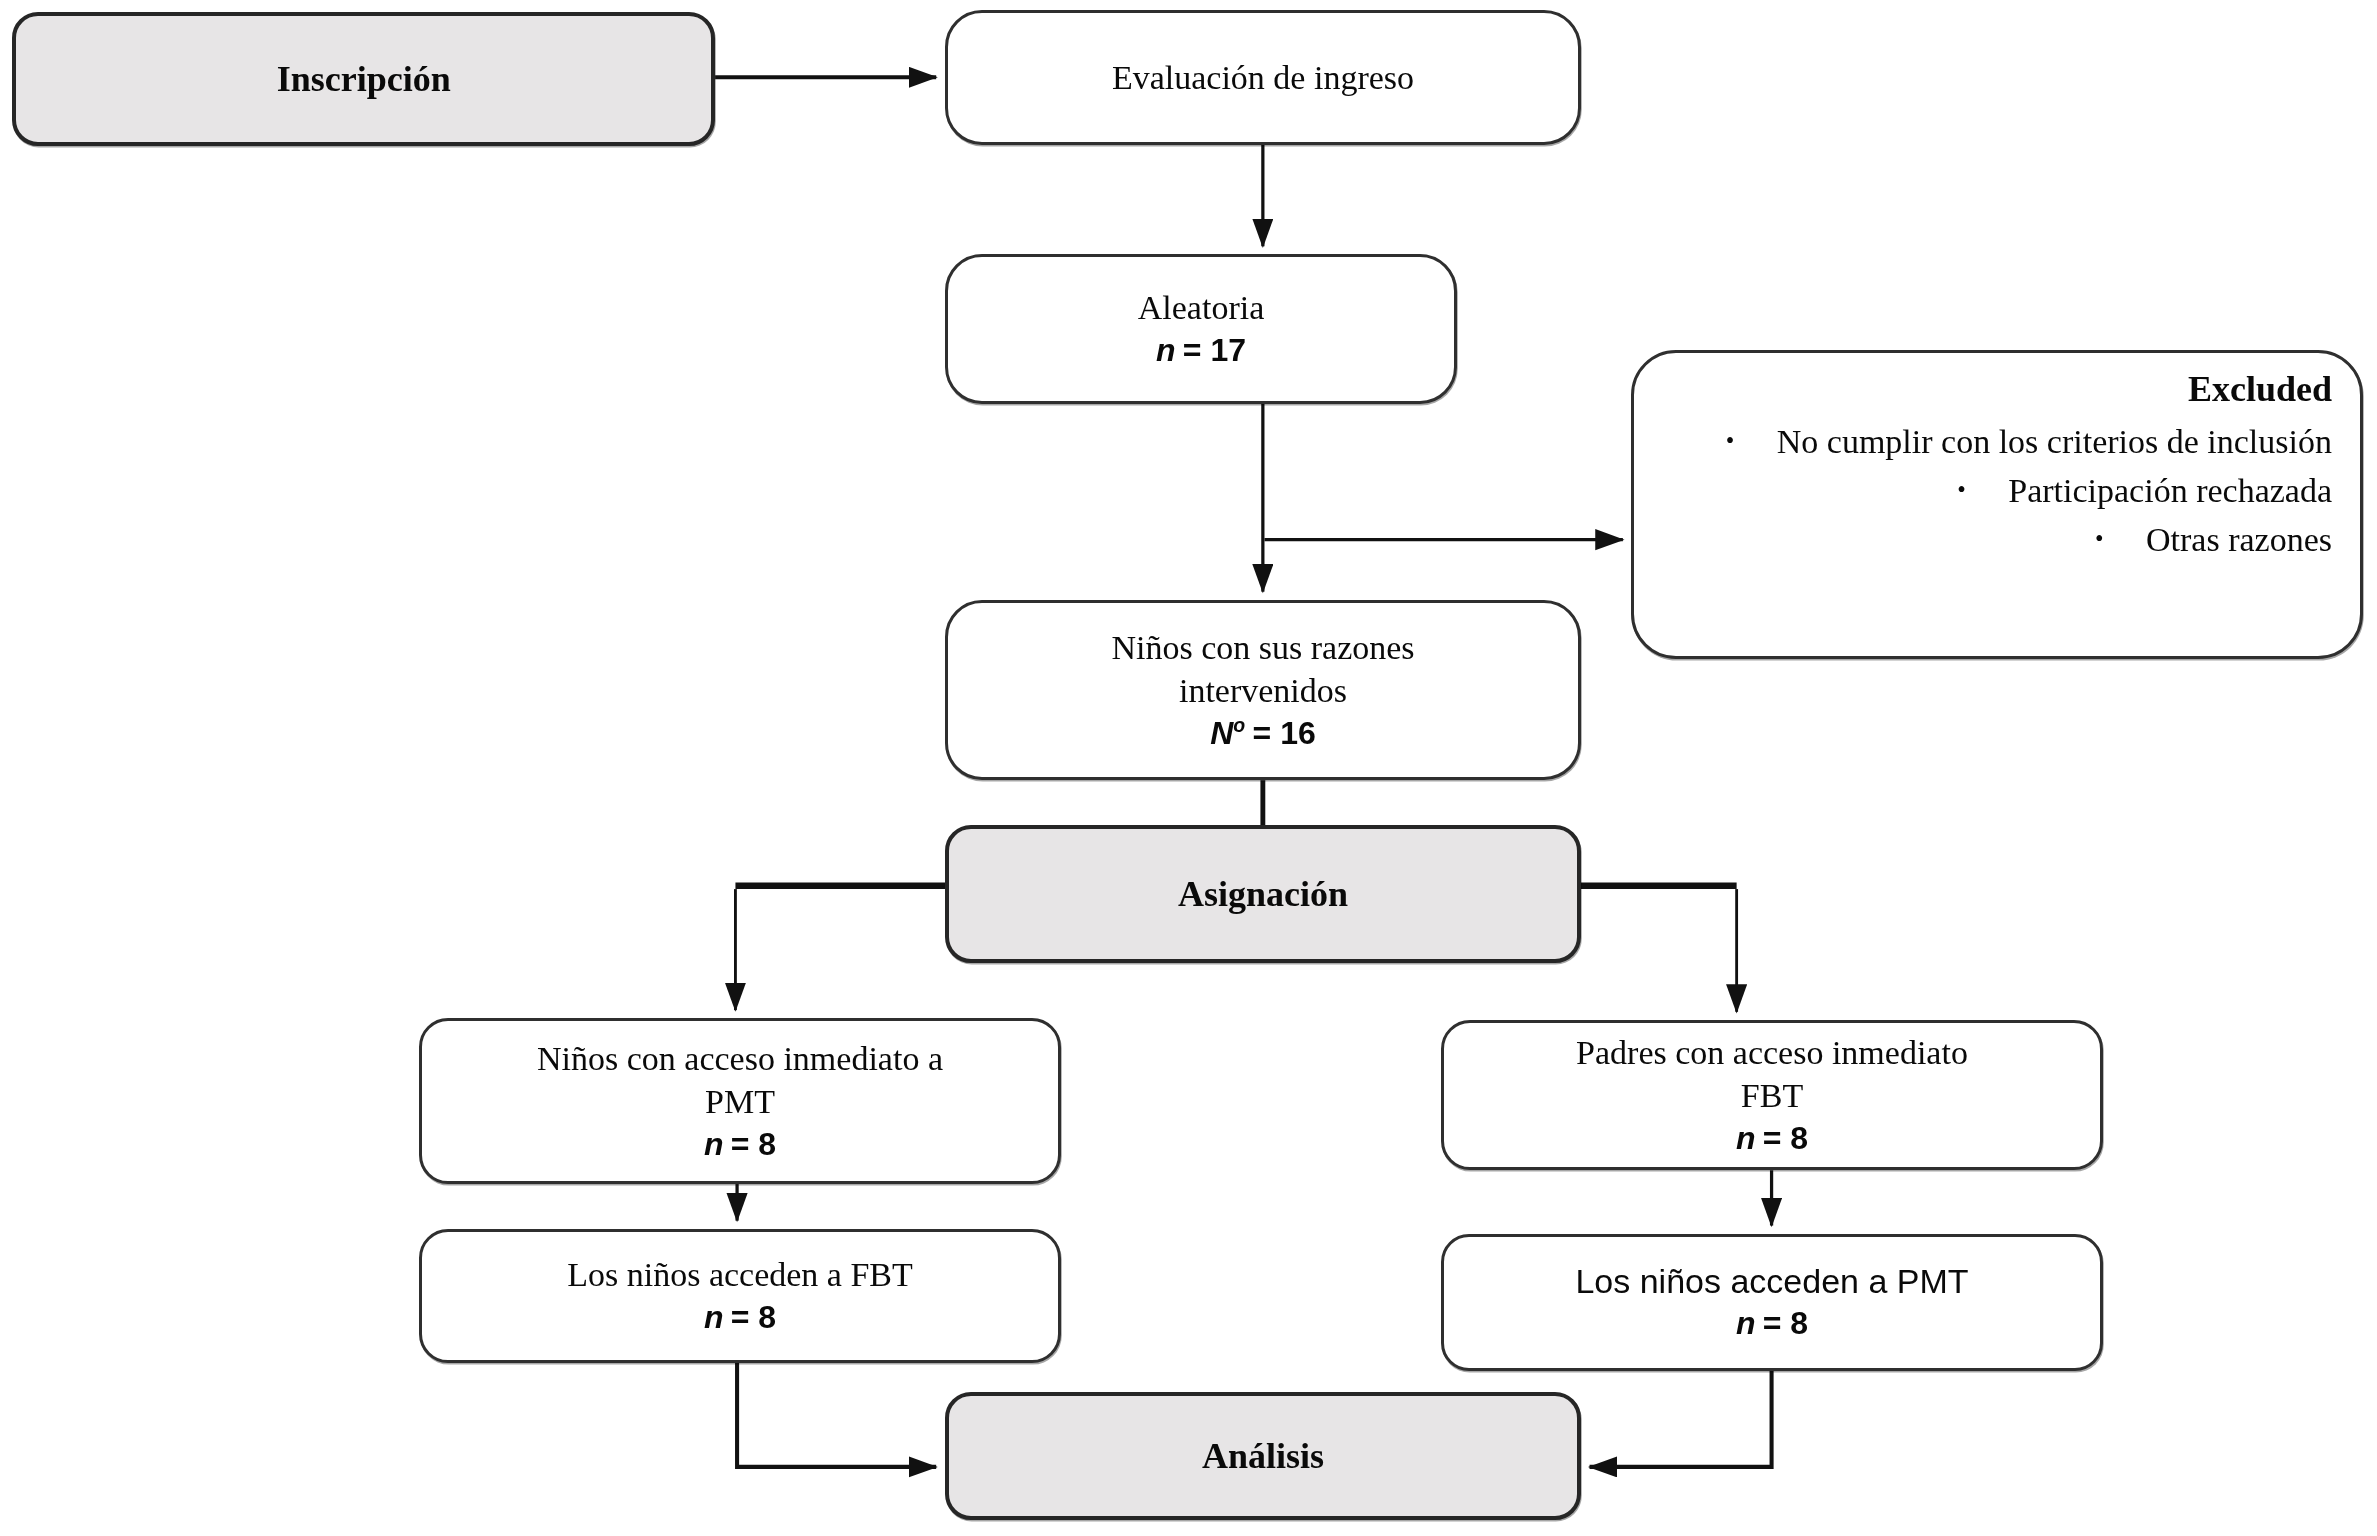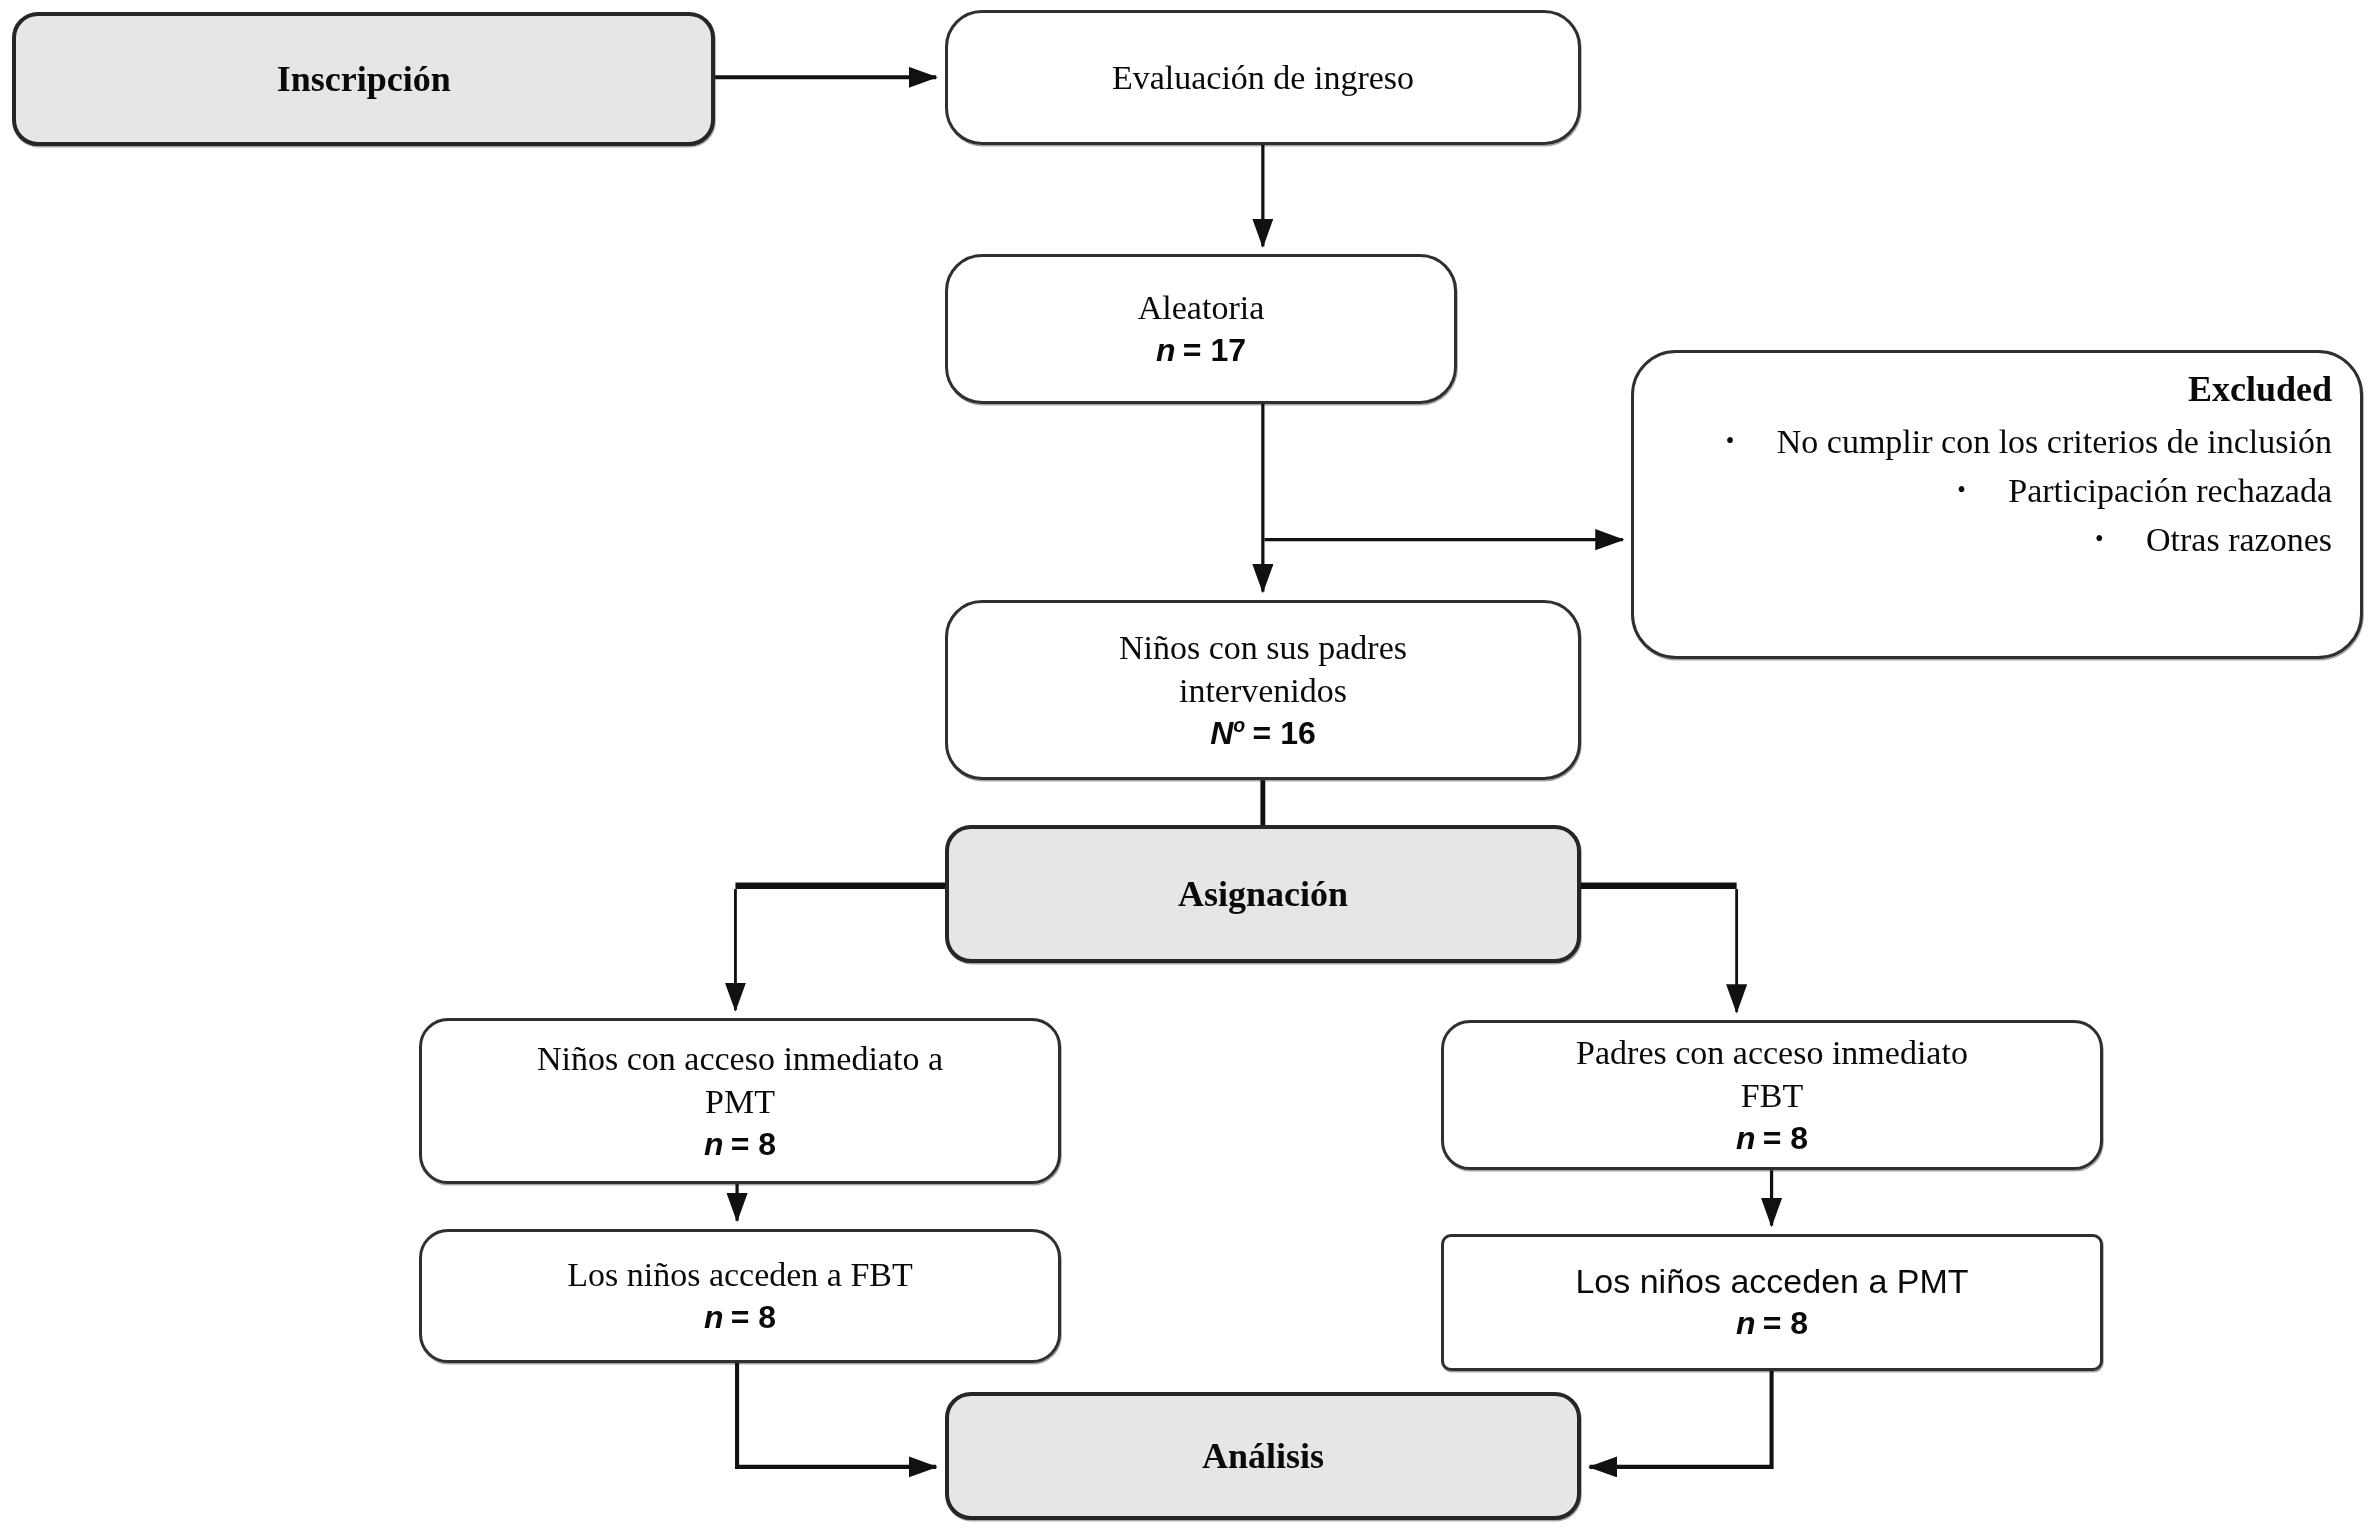--- a/index.html
+++ b/index.html
@@ -50,21 +50,21 @@
   .pos-evaluacion {left:945px;top:9.8px;width:636px;height:135px;justify-content:center;}
   .pos-aleatoria  {left:945px;top:254px;width:512px;height:150px;}
   .pos-excluded   {left:1631px;top:350px;width:732px;height:309px;border-radius:45px;
                    align-items:flex-end;justify-content:flex-start;text-align:left;
                    padding:13px 28px 8.1px 24.4px;}
   .pos-intervenidos{left:945px;top:600px;width:636px;height:180px;}
   .pos-asignacion {left:945px;top:825px;width:636px;height:138px;}
   .pos-l1{left:419px;top:1018px;width:642px;height:166px;border-radius:29px;}
   .pos-l2{left:419px;top:1229px;width:642px;height:134px;border-radius:29px;}
   .pos-r1{left:1441px;top:1020px;width:662px;height:150px;border-radius:29px;}
-  .pos-r2{left:1441px;top:1234px;width:662px;height:137px;border-radius:10px;}
+  .pos-r2{left:1441px;top:1234px;width:662px;height:137px;border-radius:28px;}
   .pos-analisis{left:945px;top:1392px;width:636px;height:128px;}
 
   
   .ex-title{font-weight:bold;font-size:36px;text-align:center;margin-bottom:8.1px;}
   .bullet-row{display:grid;grid-template-columns:59px 1fr;align-items:start;margin-bottom:4.9px;}
   .bullet-row .bullet{font-size:24.4px;line-height:1.75;padding-left:8.1px;}
   .bullet-row .btext{font-size:34px;line-height:1.3;}
   .btext.justify{text-align:justify;}
   .ex-n{text-align:center;margin-top:1.6px;}
 </style>
@@ -117,21 +117,21 @@
       <span class="bullet">•</span>
       <span class="btext">Participación rechazada</span>
     </div>
     <div class="bullet-row">
       <span class="bullet">•</span>
       <span class="btext">Otras razones</span>
     </div>
   </div>
 
   <div class="box pos-intervenidos">
-    <div>Niños con sus padres</div>
+    <div>Niños con sus razones</div>
     <div>intervenidos</div>
     <div class="nline"><span class="nvar" style="margin-right:0">N</span><sup>o</sup><span style="margin-left:7.3px">= 16</span></div>
   </div>
 
   <div class="box stage pos-asignacion">
     <span>Asignación</span>
   </div>
 
   <div class="box pos-l1">
     <div>Niños con acceso inmediato a</div>

